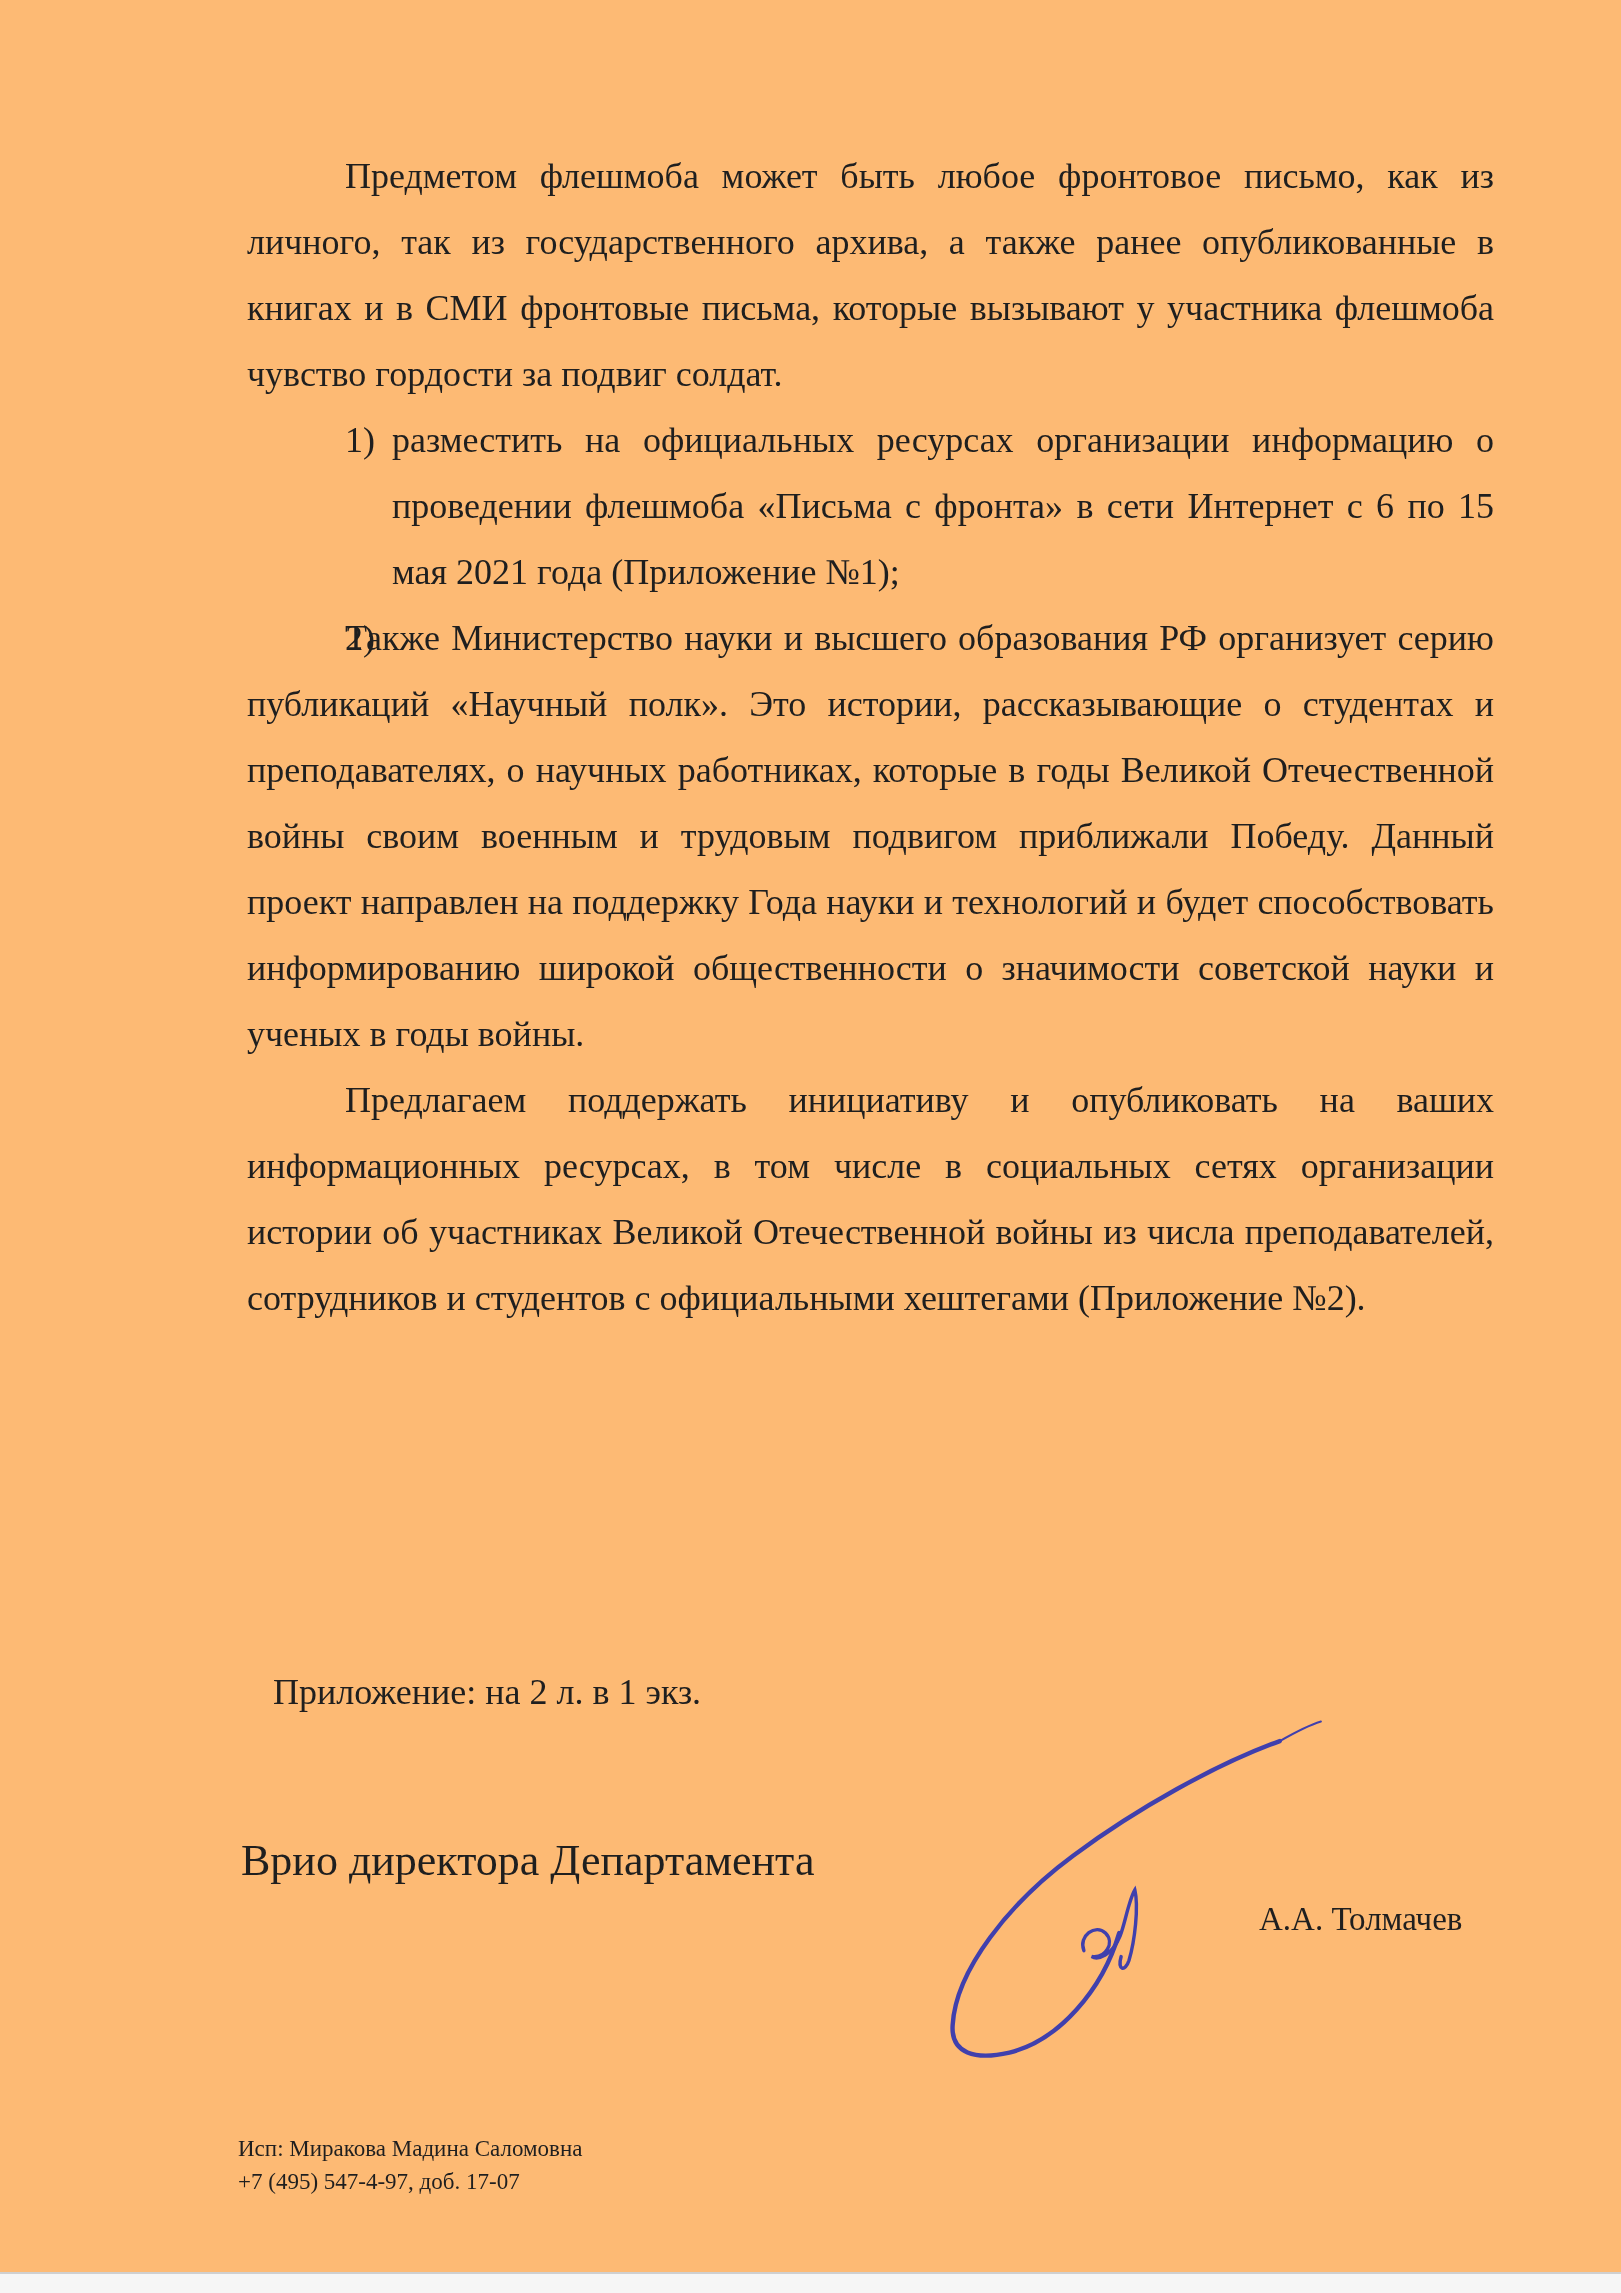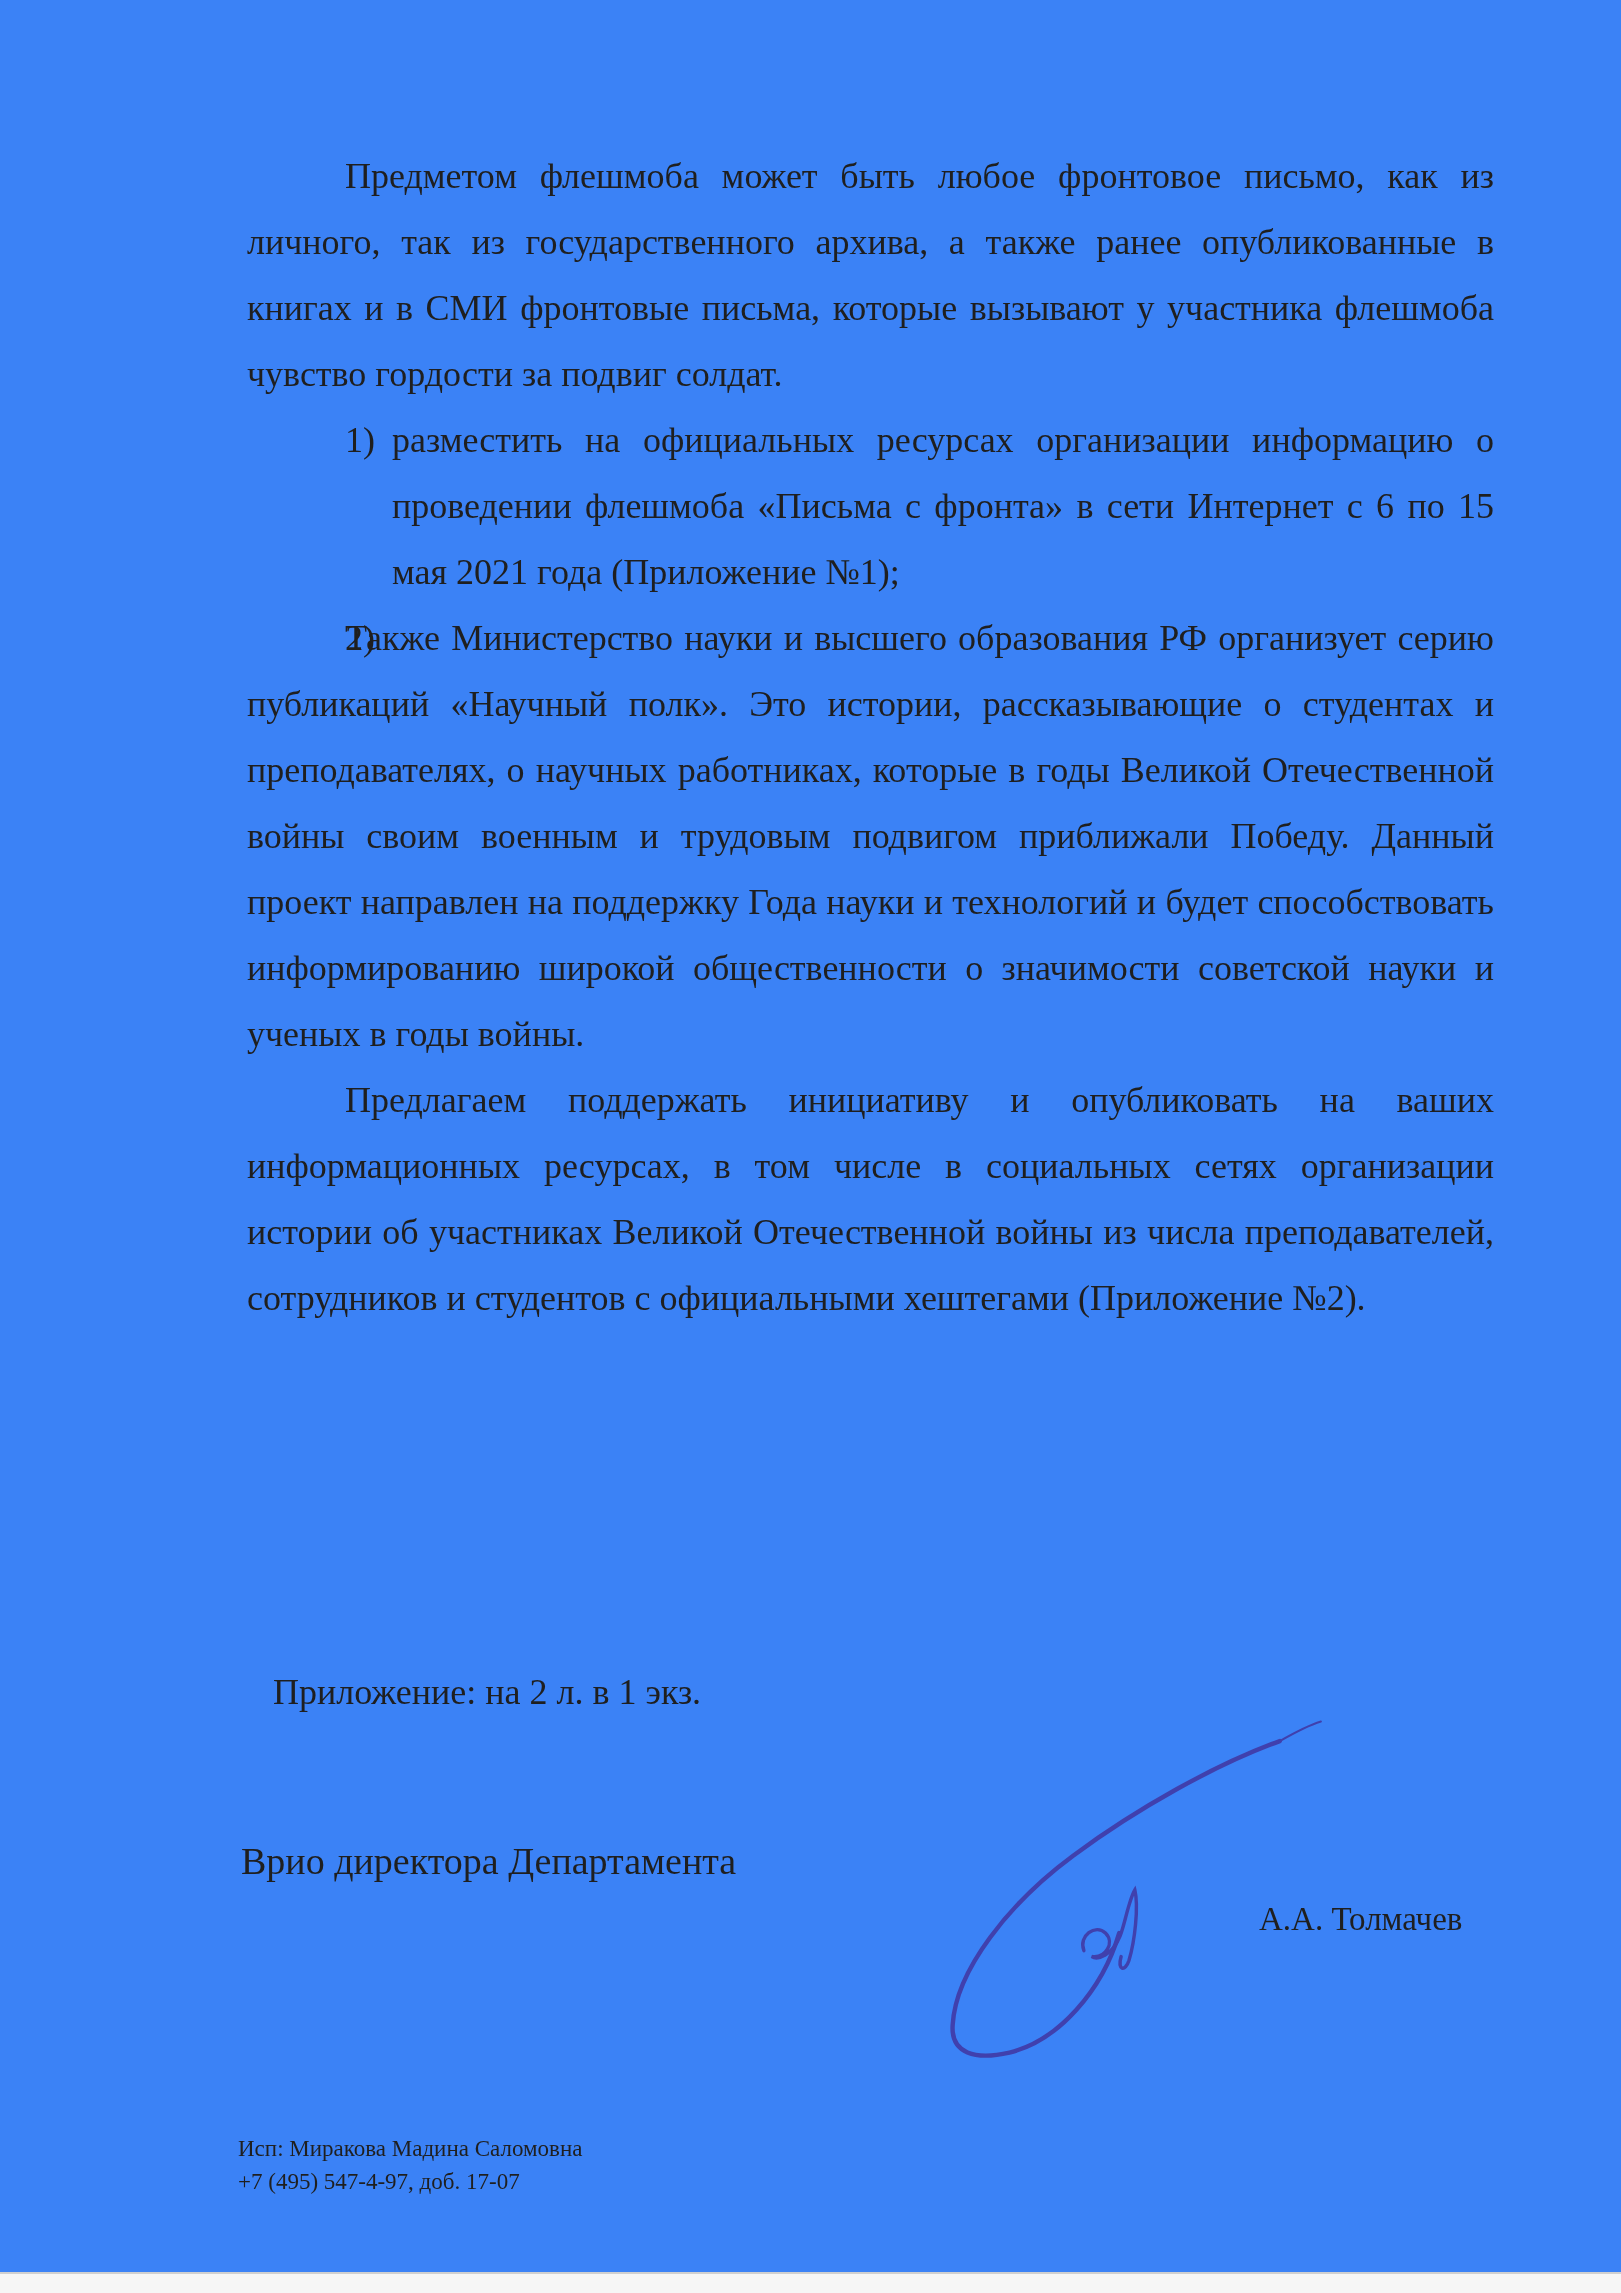--- a/index.html
+++ b/index.html
@@ -3,21 +3,21 @@
 <meta charset="utf-8">
 <title>Document</title>
 <style>
   * { margin: 0; padding: 0; box-sizing: border-box; }
   html, body { background: #e9e9e9; }
   .page {
     position: relative;
     width: 1621px;
     height: 2294px;
     margin: 0 auto;
-    background: #3b82f6;
+    background: #fdba74;
     font-family: "Liberation Serif", "DejaVu Serif", serif;
     color: #1f1f1f;
     overflow: hidden;
   }
   .text-block {
     position: absolute;
     left: 247px;
     top: 143px;
     width: 1247px;
     font-size: 36px;
@@ -42,21 +42,21 @@
     left: 241px;
     top: 1666px;
     font-size: 36px;
     line-height: 52px;
     margin-left: 32px;
   }
   .signer-title {
     position: absolute;
     left: 241px;
     top: 1835px;
-    font-size: 38px;
+    font-size: 44px;
     line-height: 52px;
     text-align: right;
   }
   .signer-name {
     position: absolute;
     left: 1259px;
     top: 1893px;
     font-size: 33px;
     line-height: 52px;
   }

